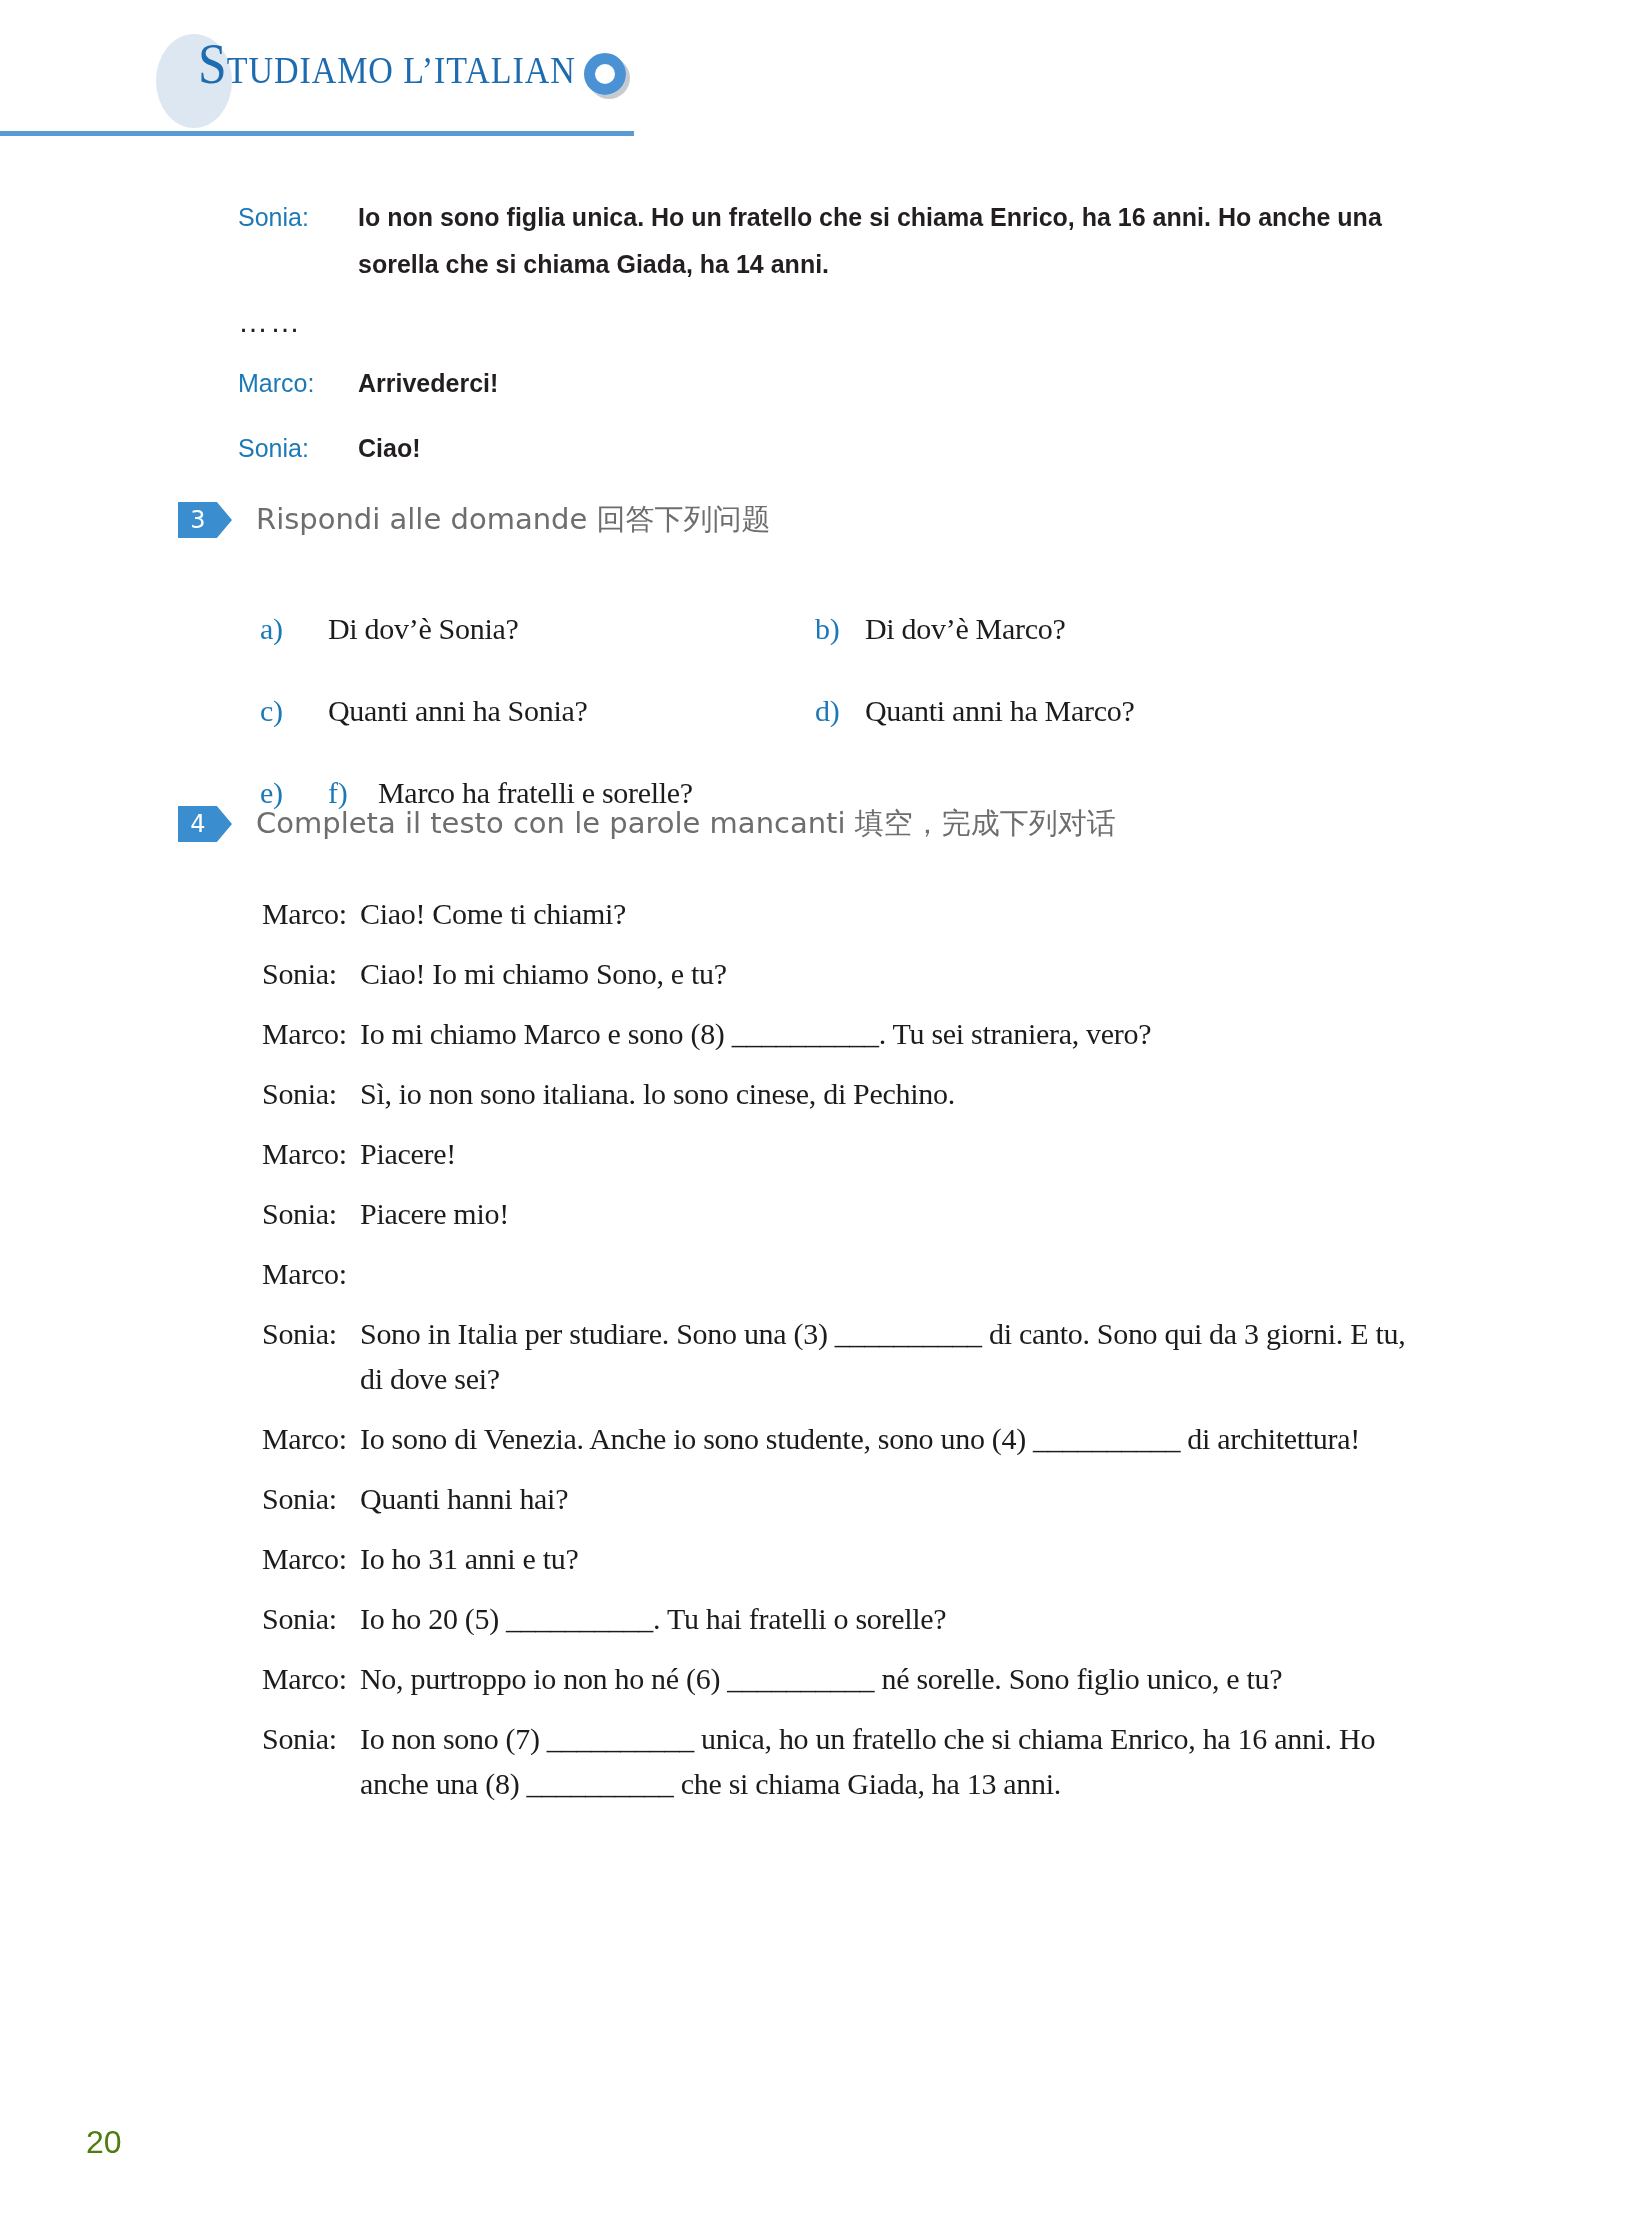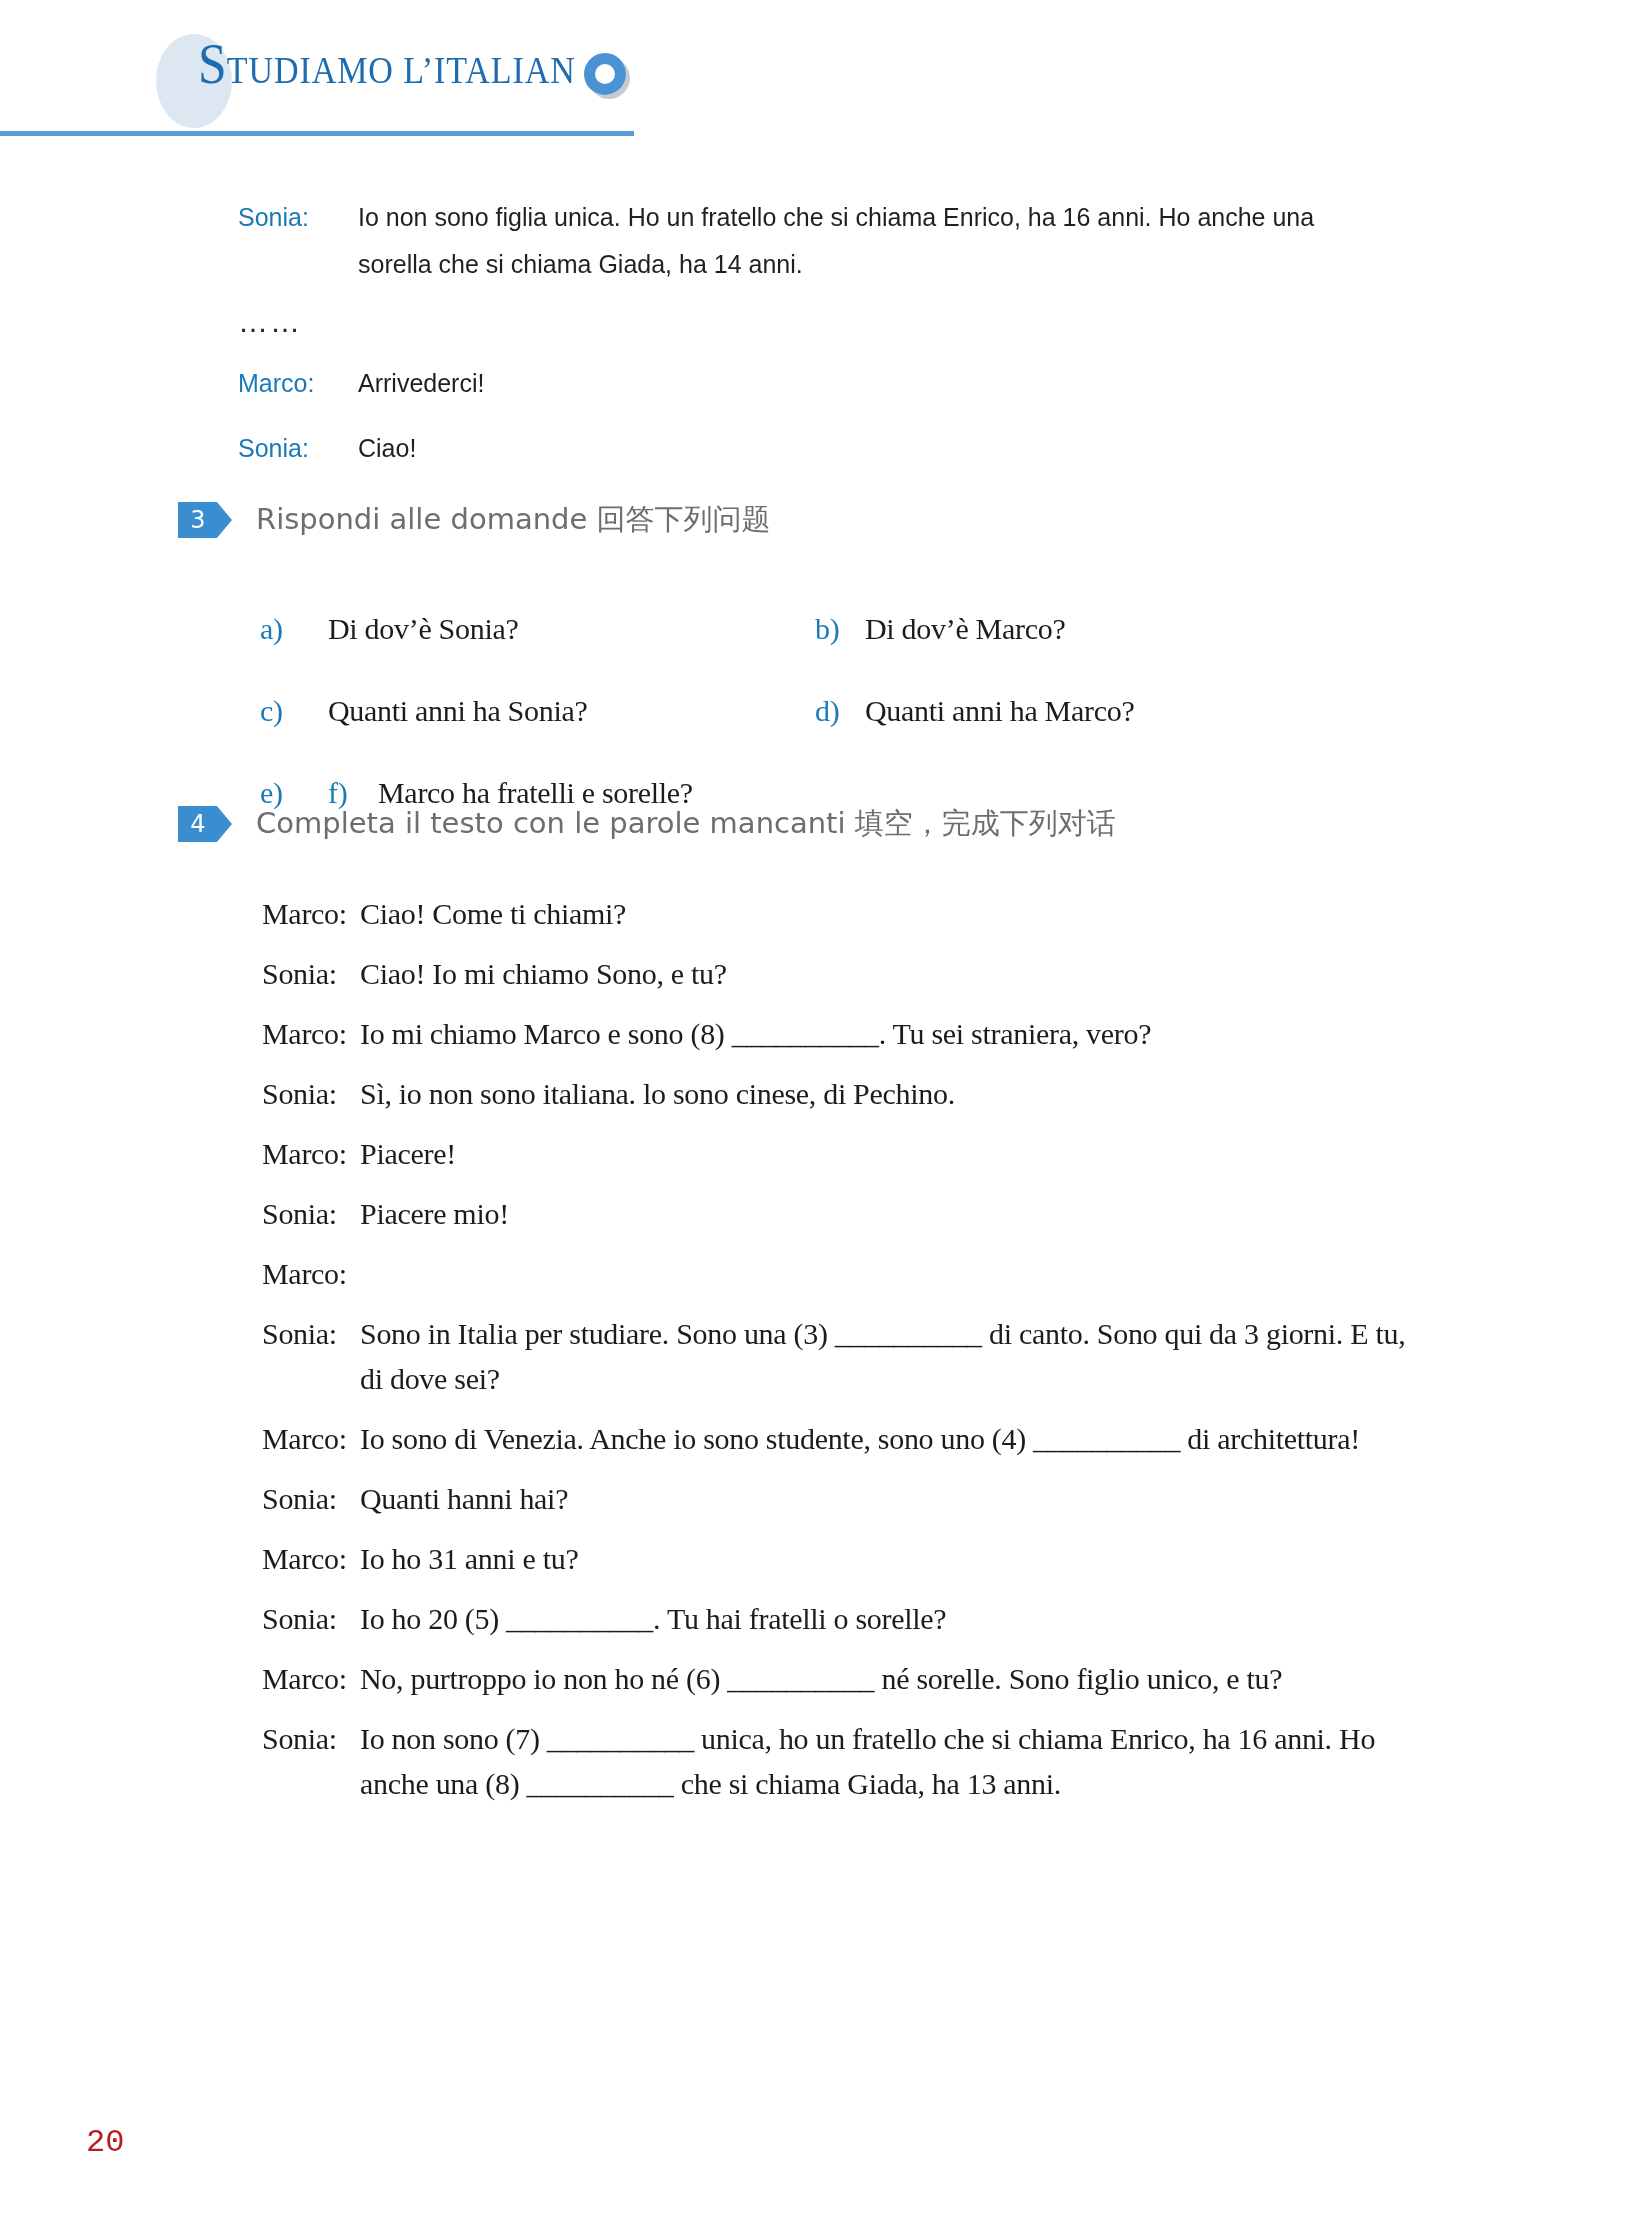--- a/index.html
+++ b/index.html
@@ -18,21 +18,21 @@
   .logo-ring{position:absolute;left:584px;top:53px;width:20px;height:20px;
     border:11px solid #4b92d5;border-radius:50%;
     box-shadow:4px 4px 0 rgba(130,140,150,.45);}
   .header-rule{position:absolute;left:0;top:131px;width:634px;height:5px;background:#5b9bd5;}
 
   
   .dialog-top{position:absolute;left:238px;top:194px;width:1320px;
     font-family:"Liberation Sans", sans-serif;font-size:25px;color:#231f20;}
   .dialog-top .drow{display:flex;}
   .dialog-top .spk{flex:0 0 120px;color:#1b79b7;line-height:47px;}
-  .dialog-top .txt{white-space:nowrap;}
+  .dialog-top .txt{white-space:nowrap;font-weight:bold;}
   .dialog-top .line{display:block;line-height:47px;}
   .ellipsis{margin-top:14px;line-height:40px;font-size:30px;letter-spacing:2px;color:#231f20;}
   .dialog-top .drow.gap{margin-top:18px;}
 
   
   .sec-header{position:absolute;left:178px;display:flex;align-items:center;}
   #sec3-header{top:500px;}
   #sec4-header{top:804px;}
   .badge{width:54px;height:36px;background:#3a8ecf;color:#ffffff;
     clip-path:polygon(0 0,72% 0,100% 50%,72% 100%,0 100%);
@@ -54,21 +54,21 @@
   
   #dialog4{position:absolute;left:262px;top:891px;width:1330px;
     font-size:30px;letter-spacing:-0.3px;color:#1c1c1c;}
   #dialog4 .drow{display:flex;margin-bottom:15px;}
   #dialog4 .spk{flex:0 0 98px;line-height:45px;}
   #dialog4 .txt{white-space:nowrap;}
   #dialog4 .line{display:block;line-height:45px;}
 
   
   .page-num{position:absolute;left:86px;top:2124px;
-    font-family:Liberation Mono, monospace;font-size:32px;color:#b91c1c;}
+    font-family:Liberation Sans, sans-serif;font-size:32px;color:#4d7c0f;}
 </style>
 </head>
 <body>
 
 <div class="bg-ellipse"></div>
 <div class="logo">
   <span class="logo-s">S</span><span class="logo-rest">TUDIAMO L’ITALIAN</span>
 </div>
 <span class="logo-ring"></span>
 <div class="header-rule"></div>

